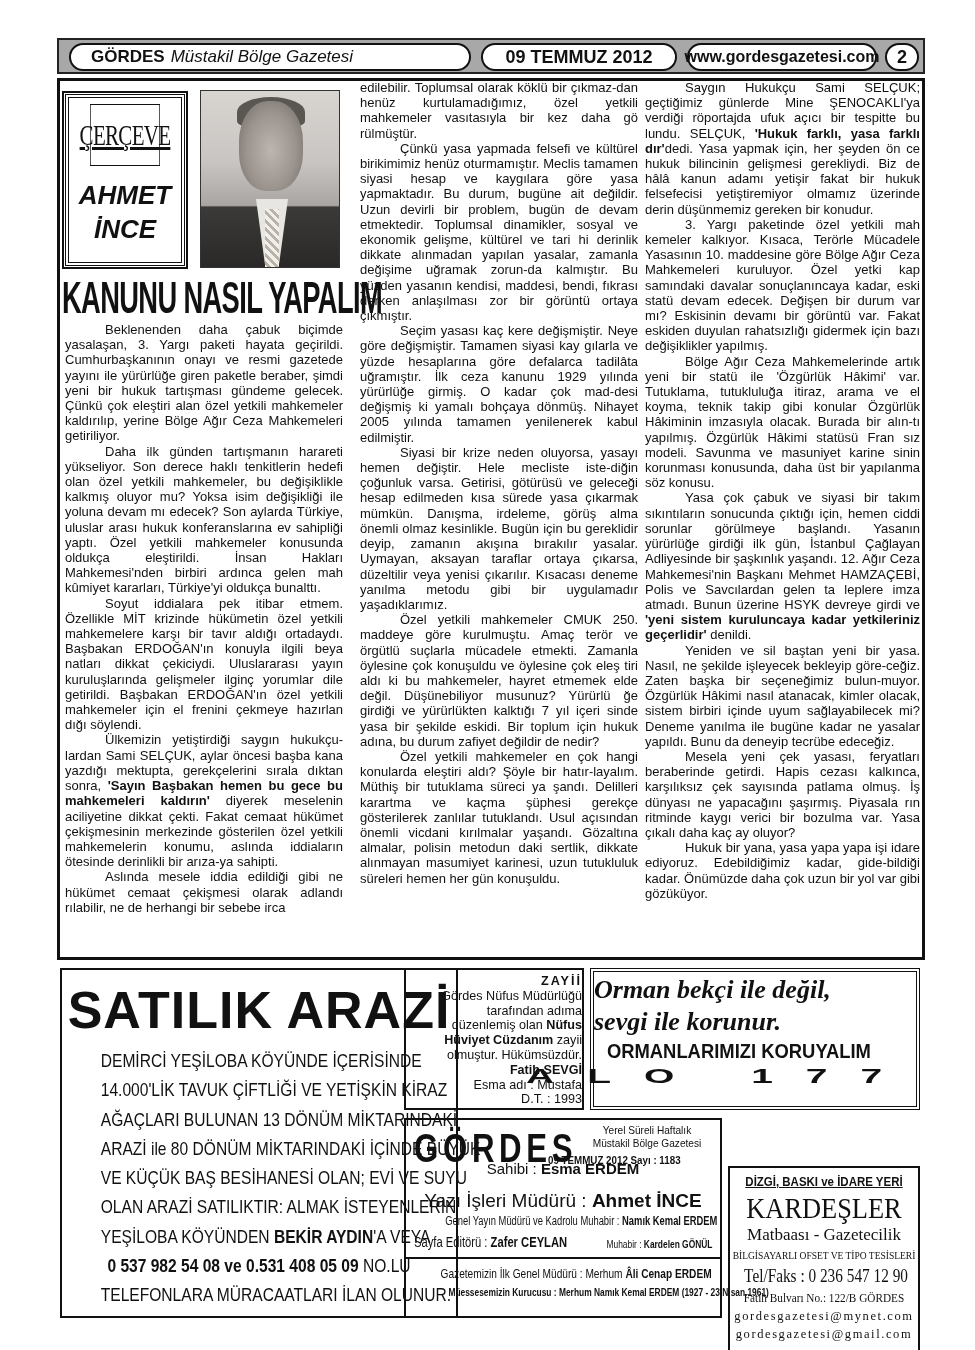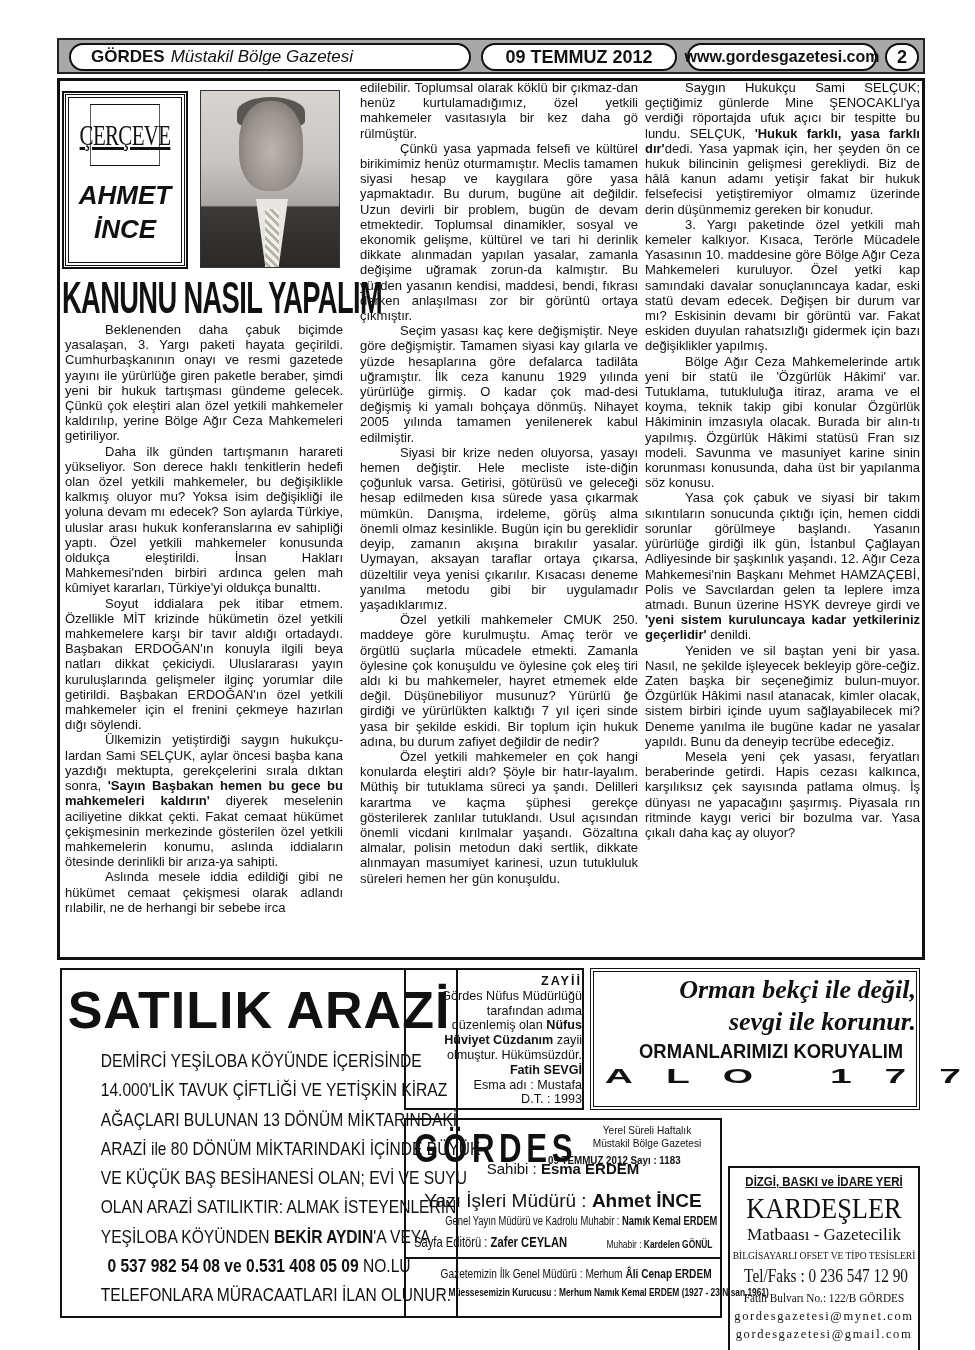--- a/index.html
+++ b/index.html
@@ -97,21 +97,21 @@
 
   .ad-zayi {
     position: absolute; left: 404px; top: 968px; width: 180px; height: 142px;
     border: 2px solid #111; text-align: right; font-size: 12.6px; line-height: 14.8px; padding-top: 4px;
   }
   .ad-zayi .title { font-weight: bold; letter-spacing: 2px; }
   .ad-zayi b { font-weight: bold; margin-top: 47px; }
 
   .ad-orman {
     position: absolute; left: 590px; top: 968px; width: 330px; height: 142px;
-    border: 4px double #111; text-align: right;
+    border: 4px double #111; text-align: left;
   }
   .ad-orman .slogan {
     font-family: "Liberation Serif", serif; font-weight: bold; font-style: italic;
     font-size: 26px; line-height: 28px; margin-top: 4px;
   }
   .ad-orman .call {
     font-weight: bold; font-size: 20px; line-height: 26px; margin-top: 2px;
     transform: scaleX(0.92);
   }
   .ad-orman .phone {
@@ -210,20 +210,21 @@
   <p>Özel yetkili mahkemeler en çok hangi konularda eleştiri aldı? Şöyle bir hatır-layalım. Müthiş bir tutuklama süreci ya şandı. Delilleri karartma ve kaçma şüphesi gerekçe gösterilerek zanlılar tutuklandı. Usul açısından önemli vicdani kırılmalar yaşandı. Gözaltına almalar, polisin metodun daki sertlik, dikkate alınmayan masumiyet karinesi, uzun tutukluluk süreleri hemen her gün konuşuldu.</p>
 </div>
 
 <div class="col col-3">
   <p><span>Saygın Hukukçu Sami SELÇUK; geçtiğimiz günlerde Mine ŞENOCAKLI'ya verdiği röportajda ufuk açıcı bir tespitte bu lundu. SELÇUK, </span><b>'Hukuk farklı, yasa farklı dır'</b><span>dedi. Yasa yapmak için, her şeyden ön ce hukuk bilincinin gelişmesi gerekliydi. Biz de hâlâ kanun adamı yetişir fakat bir hukuk felsefecisi yetiştiremiyor olmamız üzerinde derin düşünmemiz gereken bir konudur.</span></p>
   <p>3. Yargı paketinde özel yetkili mah kemeler kalkıyor. Kısaca, Terörle Mücadele Yasasının 10. maddesine göre Bölge Ağır Ceza Mahkemeleri kuruluyor. Özel yetki kap samındaki davalar sonuçlanıncaya kadar, eski statü devam edecek. Değişen bir durum var mı? Eskisinin devamı bir görüntü var. Fakat eskiden duyulan rahatsızlığı gidermek için bazı değişiklikler yapılmış.</p>
   <p>Bölge Ağır Ceza Mahkemelerinde artık yeni bir statü ile 'Özgürlük Hâkimi' var. Tutuklama, tutukluluğa itiraz, arama ve el koyma, teknik takip gibi konular Özgürlük Hâkiminin imzasıyla olacak. Burada bir alın-tı yapılmış. Özgürlük Hâkimi statüsü Fran sız modeli. Savunma ve masuniyet karine sinin korunması konusunda, daha üst bir yapılanma söz konusu.</p>
   <p><span>Yasa çok çabuk ve siyasi bir takım sıkıntıların sonucunda çıktığı için, hemen ciddi sorunlar görülmeye başlandı. Yasanın yürürlüğe girdiği ilk gün, İstanbul Çağlayan Adliyesinde bir şaşkınlık yaşandı. 12. Ağır Ceza Mahkemesi'nin Başkanı Mehmet HAMZAÇEBİ, Polis ve Savcılardan gelen ta leplere imza atmadı. Bunun üzerine HSYK devreye girdi ve </span><b>'yeni sistem kuruluncaya kadar yetkileriniz geçerlidir'</b><span> denildi.</span></p>
   <p>Yeniden ve sil baştan yeni bir yasa. Nasıl, ne şekilde işleyecek bekleyip göre-ceğiz. Zaten başka bir seçeneğimiz bulun-muyor. Özgürlük Hâkimi nasıl atanacak, kimler olacak, sistem birbiri içinde uyum sağlayabilecek mi? Deneme yanılma ile bugüne kadar ne yasalar yapıldı. Bunu da deneyip tecrübe edeceğiz.</p>
   <p>Mesela yeni çek yasası, feryatları beraberinde getirdi. Hapis cezası kalkınca, karşılıksız çek sayısında patlama olmuş. İş dünyası ne yapacağını şaşırmış. Piyasala rın ritminde kaygı verici bir bozulma var. Yasa çıkalı daha kaç ay oluyor?</p>
+  <p>Hukuk bir yana, yasa yapa yapa işi idare ediyoruz. Edebildiğimiz kadar, gide-bildiği kadar. Önümüzde daha çok uzun bir yol var gibi gözüküyor.</p>
 </div>
 
 <div class="ad-satilik">
   <div class="big">SATILIK ARAZİ</div>
   <div class="lines">
     <span class="ln">DEMİRCİ YEŞİLOBA KÖYÜNDE İÇERİSİNDE</span>
     <span class="ln">14.000'LİK  TAVUK ÇİFTLİĞİ VE YETİŞKİN KİRAZ</span>
     <span class="ln">AĞAÇLARI  BULUNAN 13 DÖNÜM  MİKTARINDAKİ</span>
     <span class="ln">ARAZİ ile 80 DÖNÜM MİKTARINDAKİ İÇİNDE BÜYÜK</span>
     <span class="ln">VE KÜÇÜK BAŞ BESİHANESİ OLAN; EVİ VE SUYU</span>

